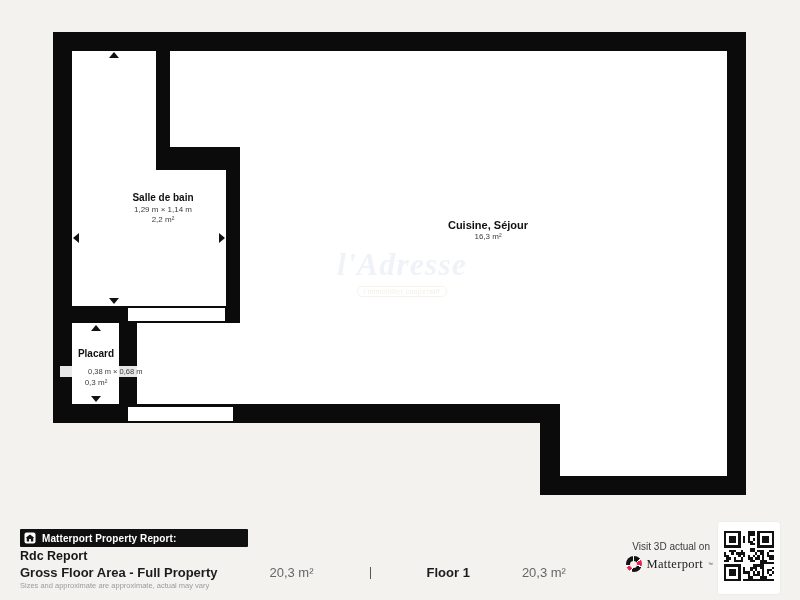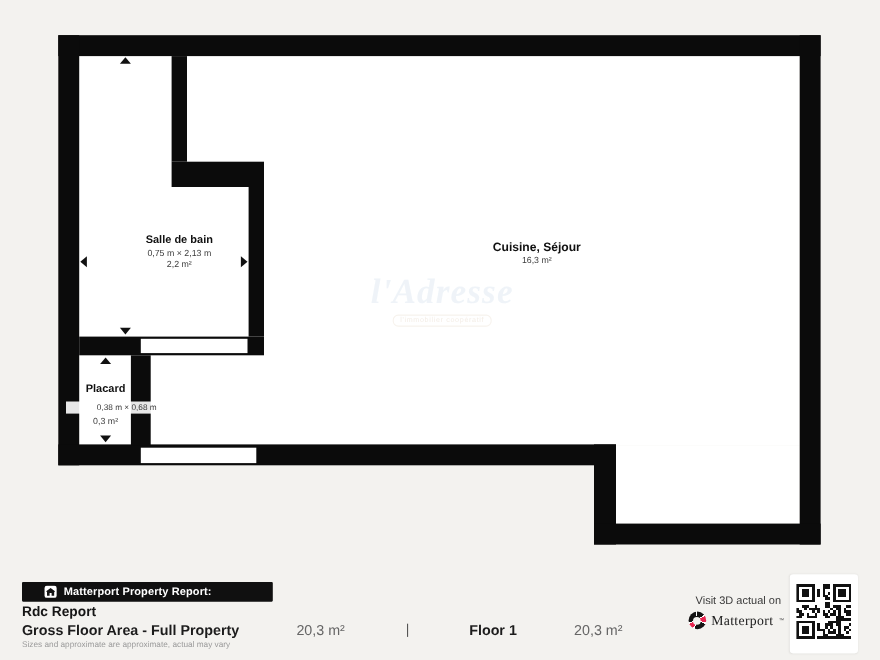--- a/index.html
+++ b/index.html
@@ -34,21 +34,21 @@
     font-size:32px; line-height:32px; color:#e2ebf3; letter-spacing:1px;
   }
   .watermark .tagline {
     display:inline-block; margin-top:1px; font-size:6.5px; letter-spacing:.6px;
     color:#eadfd2; border:1px solid #f0e8de; border-radius:5px; padding:1px 6px;
   }
   
   .report-bar {
     position:absolute; left:20px; top:529px; width:228px; height:18px;
     background:#101010; color:#fff; display:flex; align-items:center;
-    padding-left:20px; gap:6px; border-radius:1px;
+    padding-left:4px; gap:6px; border-radius:1px;
   }
   .report-bar .bar-label { font-size:10px; font-weight:bold; letter-spacing:.1px; }
   .floor-title { position:absolute; left:20px; top:549px; font-size:12.5px; font-weight:bold; color:#161616; }
   .metrics { position:absolute; left:20px; top:565px; font-size:13px; color:#666; display:flex; align-items:center;gap:48px; }
   .metrics b { color:#1c1c1c; margin-right:4px; }
   .metrics .vdiv { width:0; border-left:1.5px solid #555; height:12px; margin:0 8px; }
   .disclaimer { position:absolute; left:20px; top:581px; font-size:7.5px; color:#9b9b9b; }
   .visit-text { position:absolute; left:570px; top:541px; width:140px; text-align:right; font-size:10px; color:#3a3a3a; }
   .brand-row { position:absolute; left:570px; top:556px; width:143px; display:flex; justify-content:flex-end; align-items:center; gap:5px; cursor:pointer; }
   .mp-mark {
@@ -95,23 +95,23 @@
   <div class="arr arr-right" style="left:219px;top:233px;"></div>
 
   <div class="arr arr-up" style="left:91px;top:325px;"></div>
   <div class="arr arr-down" style="left:91px;top:396px;"></div>
 
   <div class="watermark">
     <div class="brand">l'Adresse</div>
     <span class="tagline">l'immobilier coopératif</span>
   </div>
 
-  <div class="room-label" style="left:72px;top:212px;width:182px;">
+  <div class="room-label" style="left:72px;top:191px;width:182px;">
     <div class="room-name">Salle de bain</div>
-    <div class="room-dims">0,75 m × 2,13 m</div>
+    <div class="room-dims">1,29 m × 1,14 m</div>
     <div class="room-area">2,2 m²</div>
   </div>
 
   <div class="room-label" style="left:60px;top:347px;width:72px;">
     <div class="room-name">Placard</div>
     <div style="white-space:nowrap;"><span class="room-dims halo" style="font-size:7.5px;padding-left:28px;">0,38 m × 0,68 m</span></div>
     <div class="room-area">0,3 m²</div>
   </div>
 
   <div class="room-label" style="left:388px;top:219px;width:200px;">

